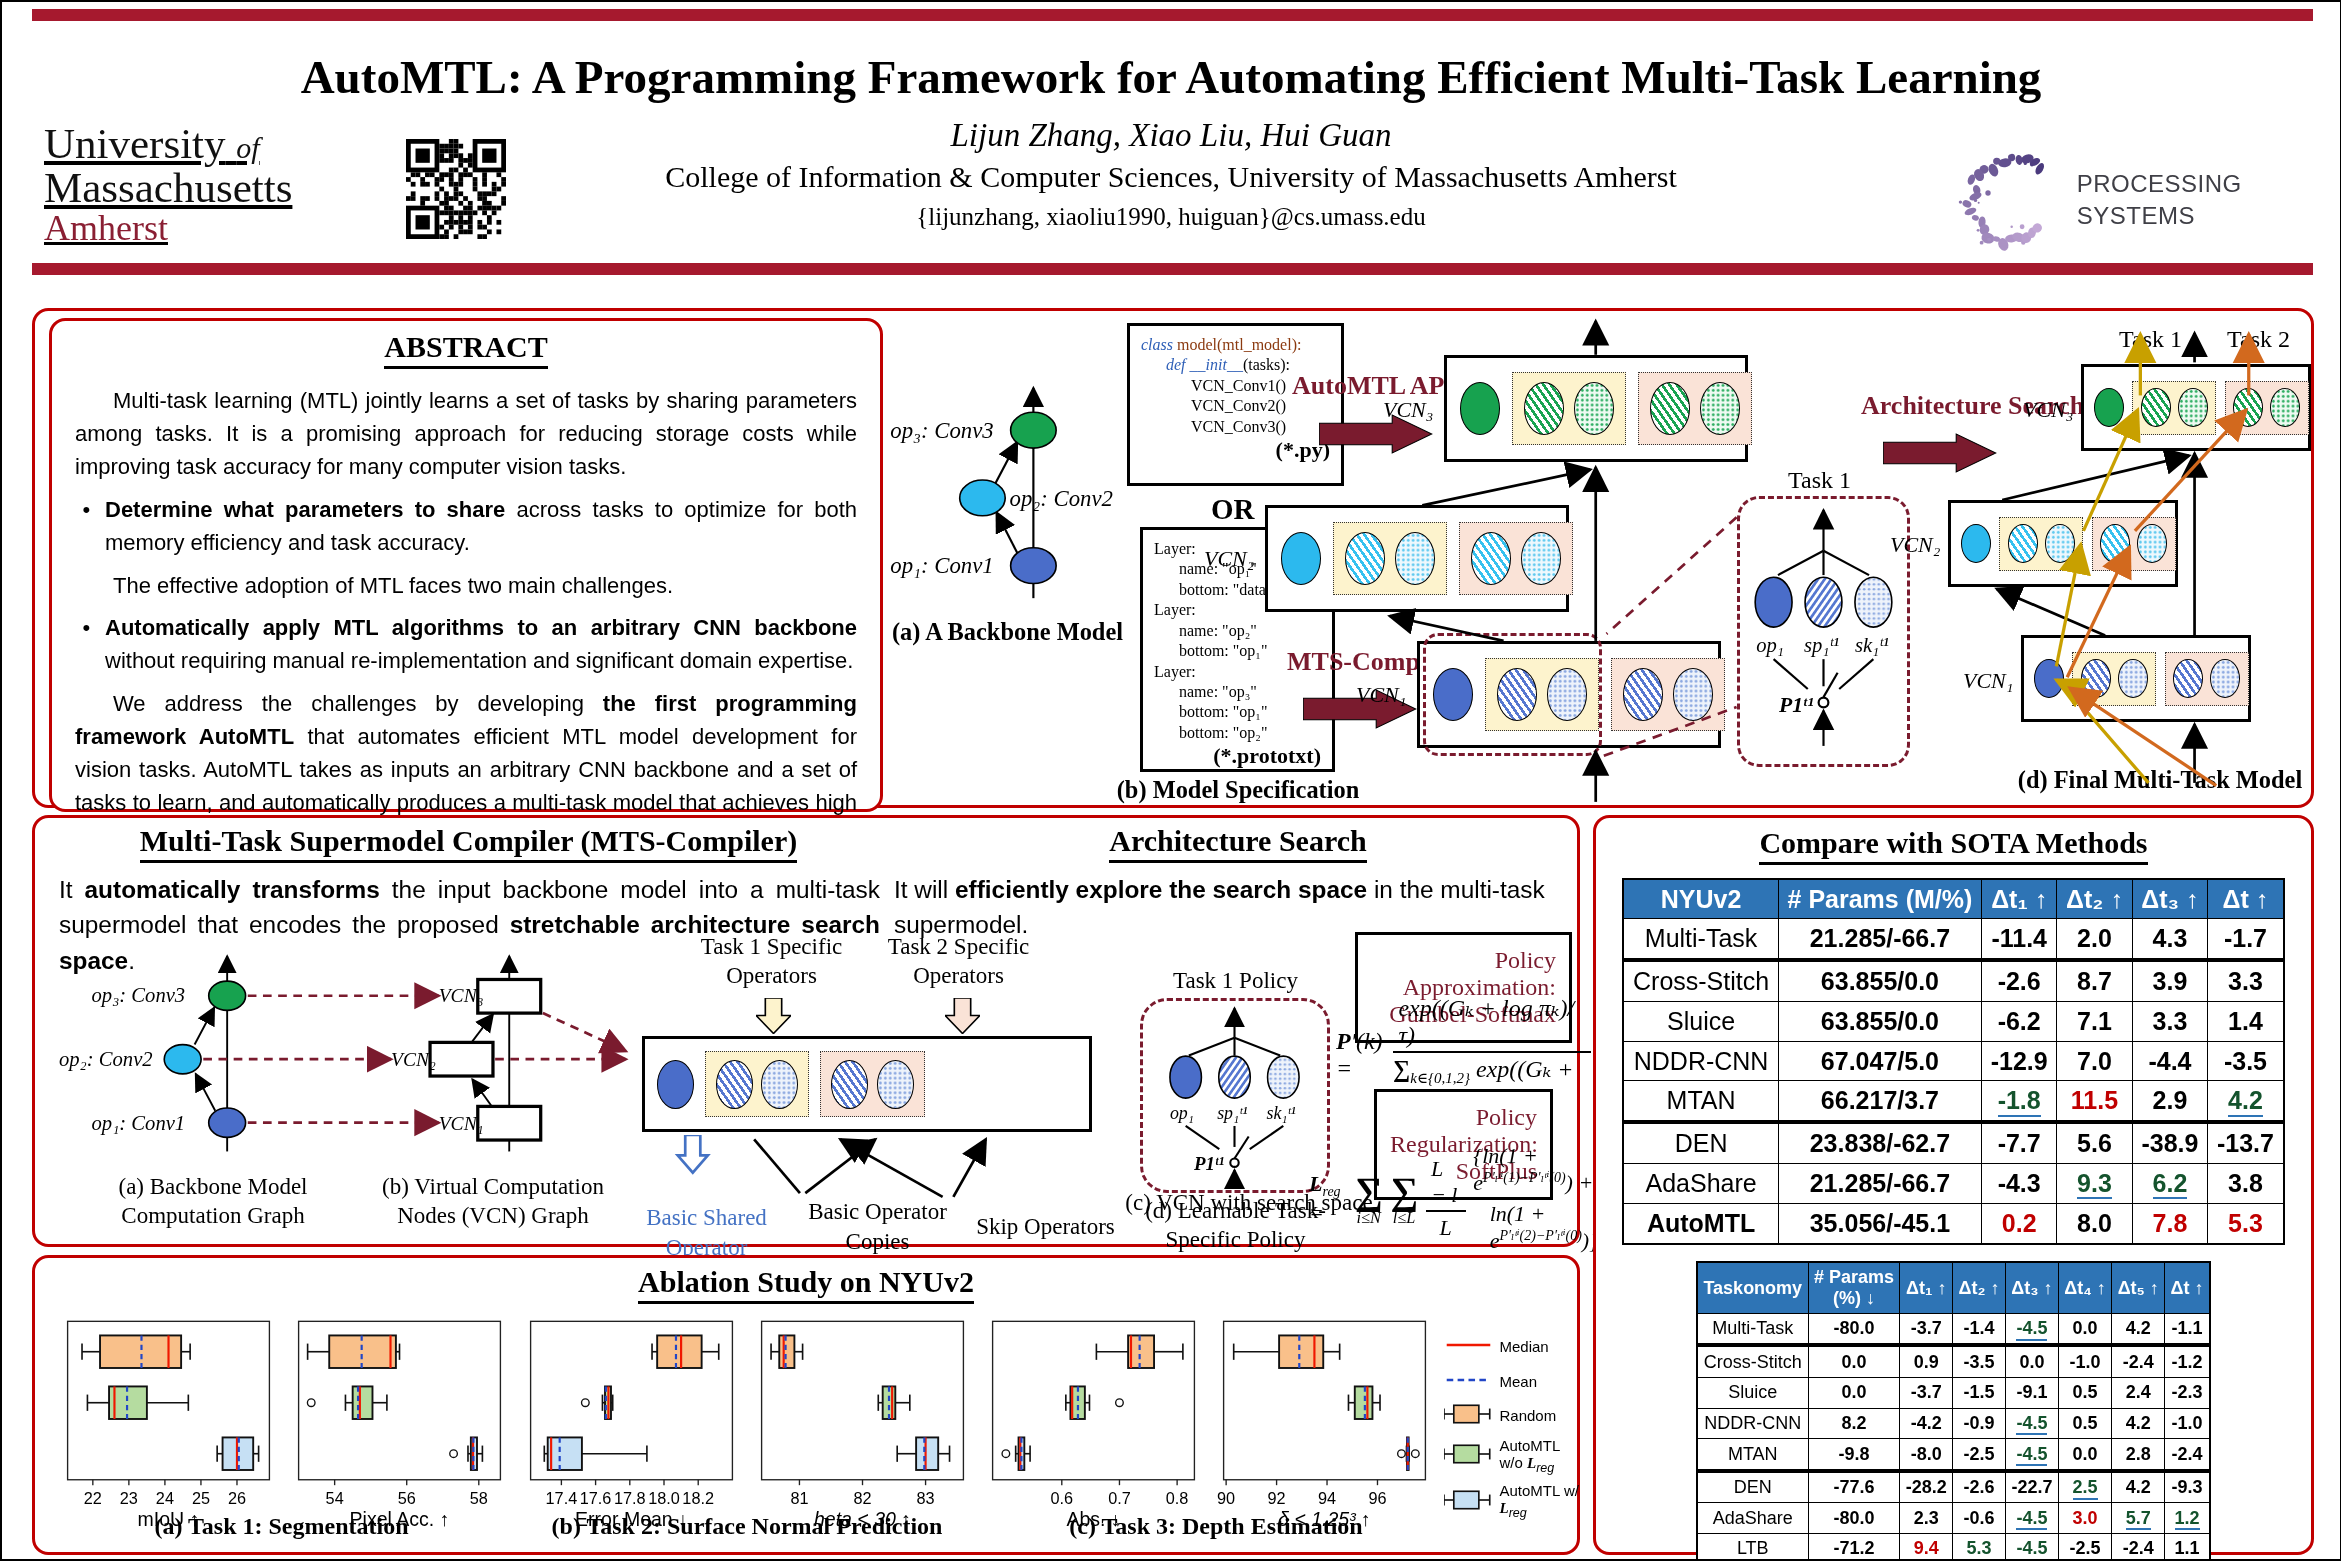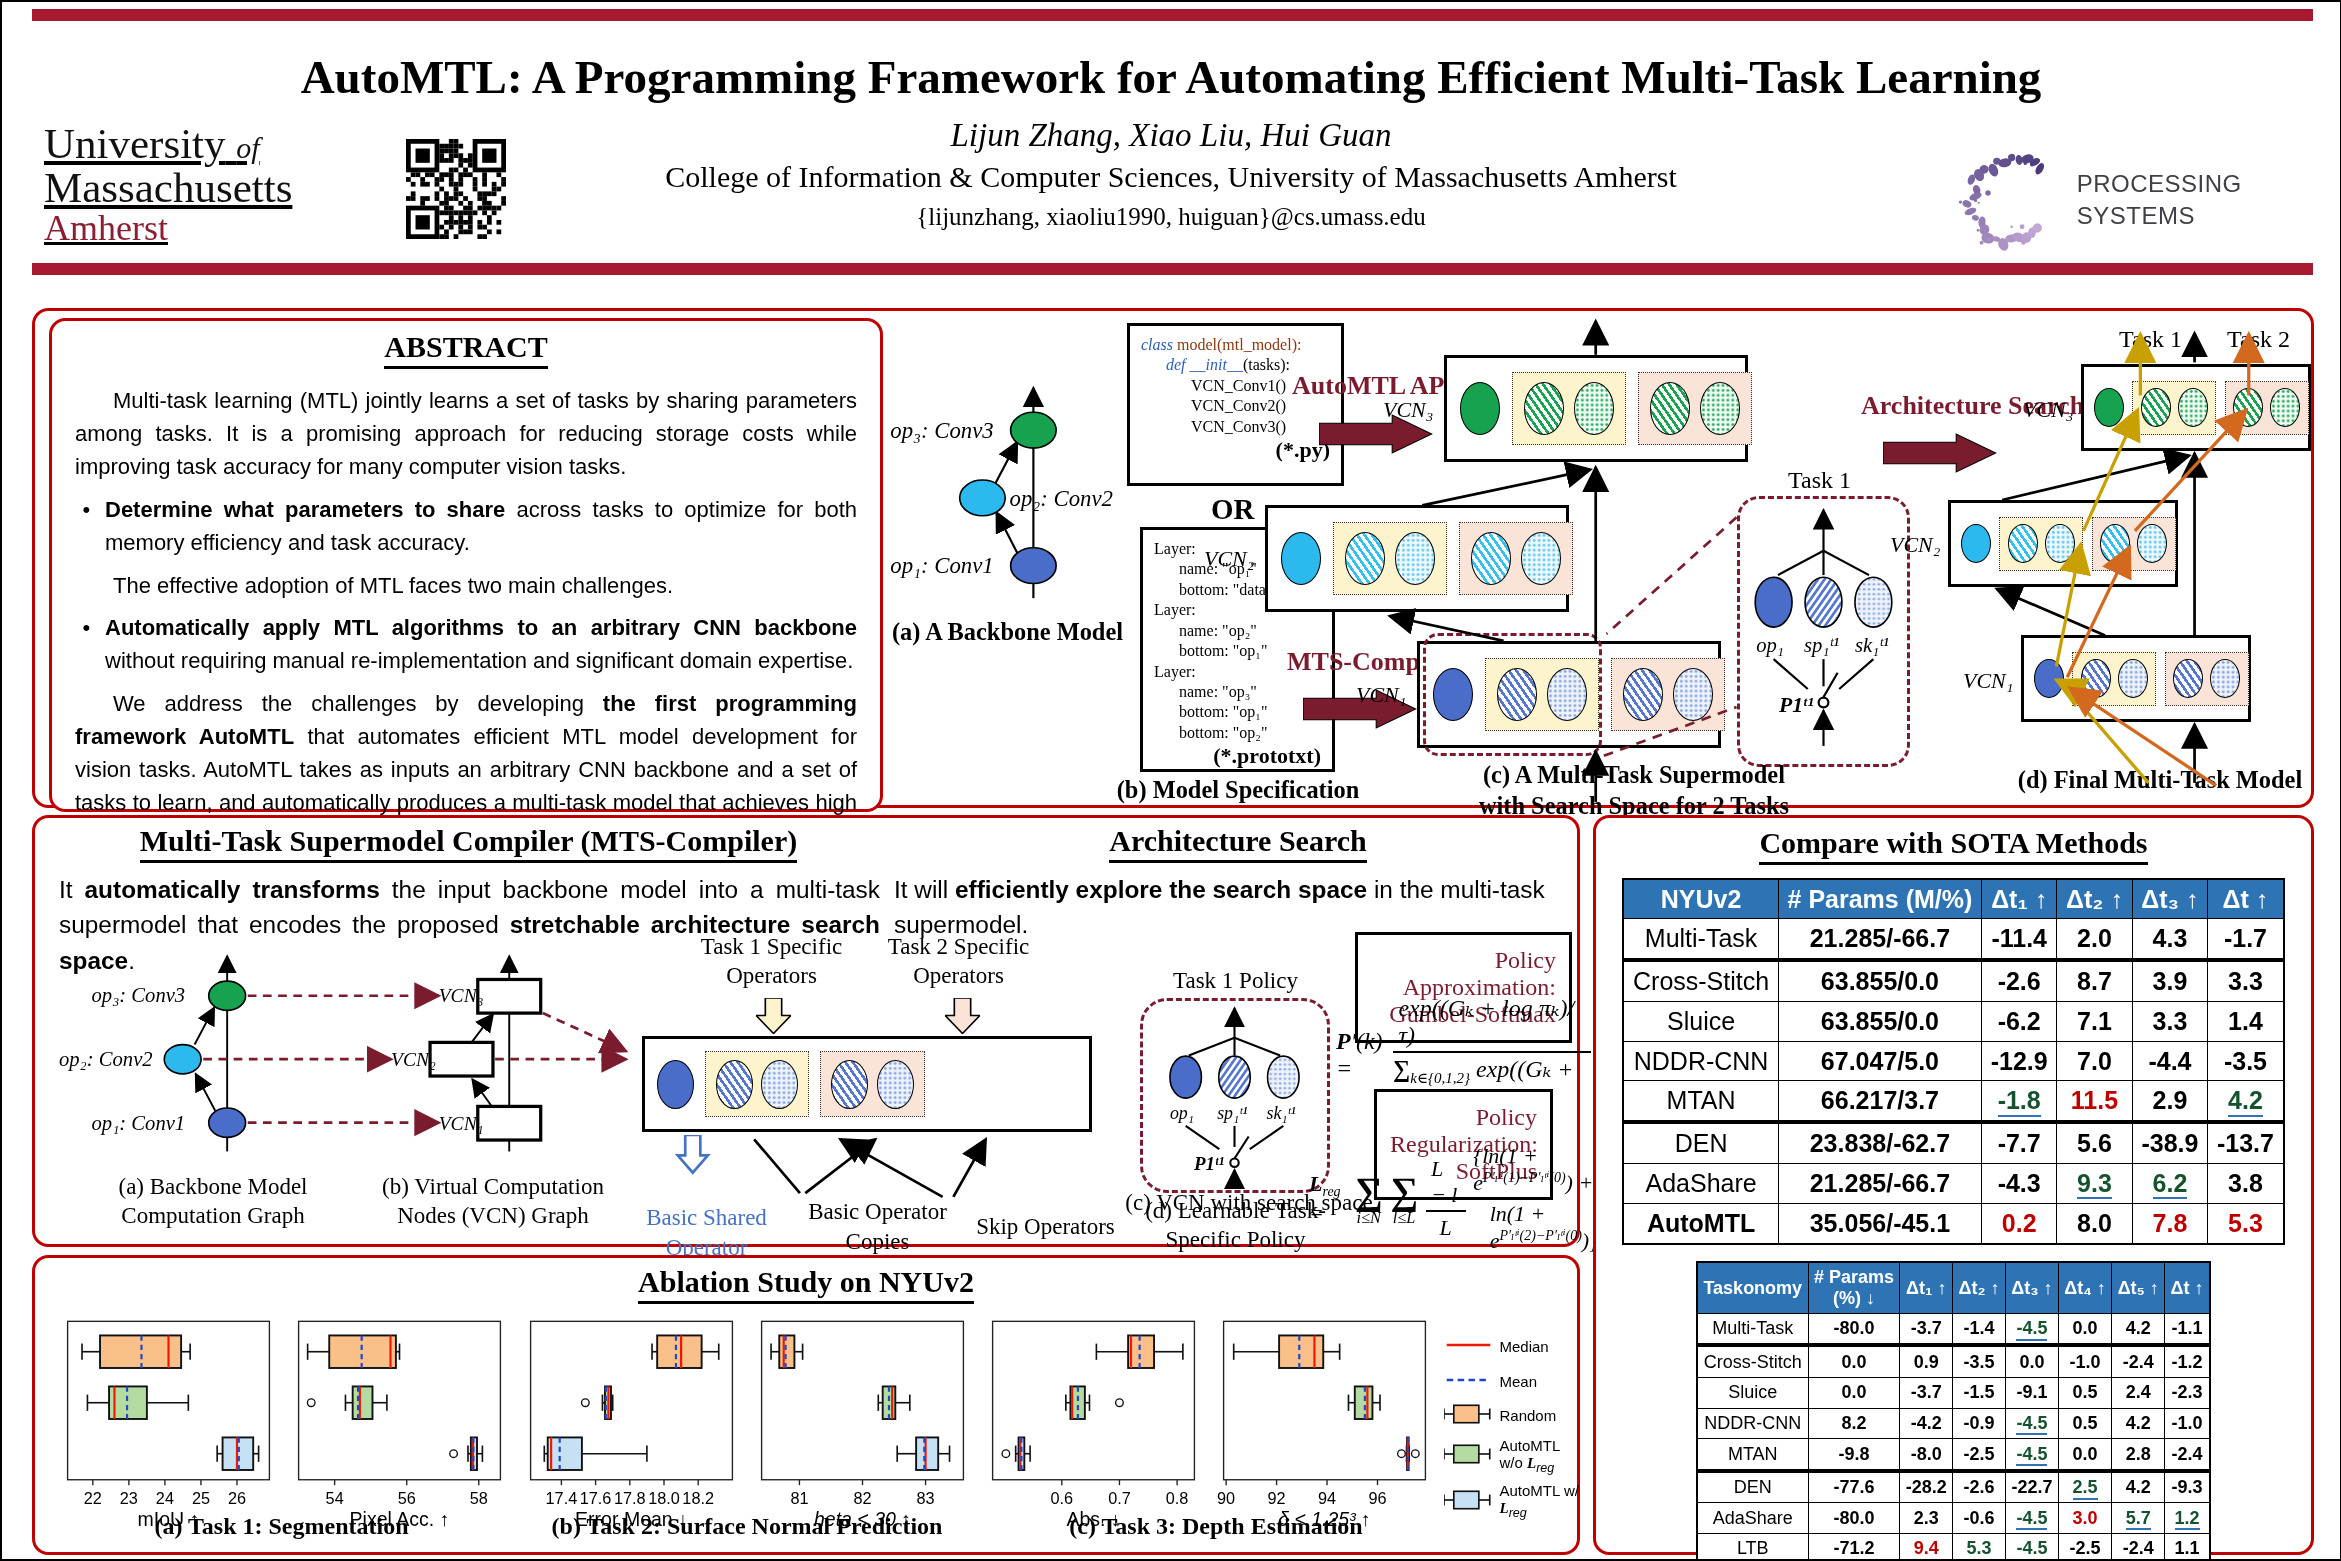--- a/index.html
+++ b/index.html
@@ -460,24 +460,20 @@
       <text x="118" y="282" font-size="38" font-style="italic" class="sertext" id="dt-op1">sp₁ᵗ¹</text>
       <text x="212" y="282" font-size="38" font-style="italic" class="sertext" id="dt-op2">sk₁ᵗ¹</text>
       <line x1="62" y1="295" x2="125" y2="350" stroke="#000" stroke-width="4"></line>
       <line x1="154" y1="295" x2="154" y2="345" stroke="#000" stroke-width="4"></line>
       <line x1="246" y1="295" x2="183" y2="350" stroke="#000" stroke-width="4"></line>
       <line x1="154" y1="365" x2="180" y2="320" stroke="#000" stroke-width="4"></line>
       <circle cx="154" cy="375" r="9" fill="#fff" stroke="#000" stroke-width="4"></circle>
       <line x1="154" y1="455" x2="154" y2="390" stroke="#000" stroke-width="4" marker-end="url(#ah)"></line>
       <text x="72" y="392" font-size="40" font-style="italic" font-weight="bold" class="sertext" id="dt-pol">P1ᵗ¹</text>
     </svg>
-  </div>
-  <div class="figcap" style="left:1426px;top:758px;width:412px">
-    <div>(c) A Multi-Task Supermodel</div>
-      <div>with Search Space for 2 Tasks</div>
   </div>
 
   <div class="maroon-lbl" style="left:1859px;top:389px">Architecture Search</div>
   <svg style="position:absolute;left:1881px;top:431px" width="114" height="40" viewBox="0 0 210 74">
     <polygon points="0,17 135,17 135,2 208,37 135,72 135,57 0,57" fill="#7a1b2e" stroke="#000" stroke-width="2"></polygon>
   </svg>
 
   <div class="tasklbl" style="left:2117px;top:324px">Task 1</div>
   <div class="tasklbl" style="left:2225px;top:324px">Task 2</div>
   <div class="vcnrow sz-s" style="left:2079px;top:362px;width:230px;height:87px">

